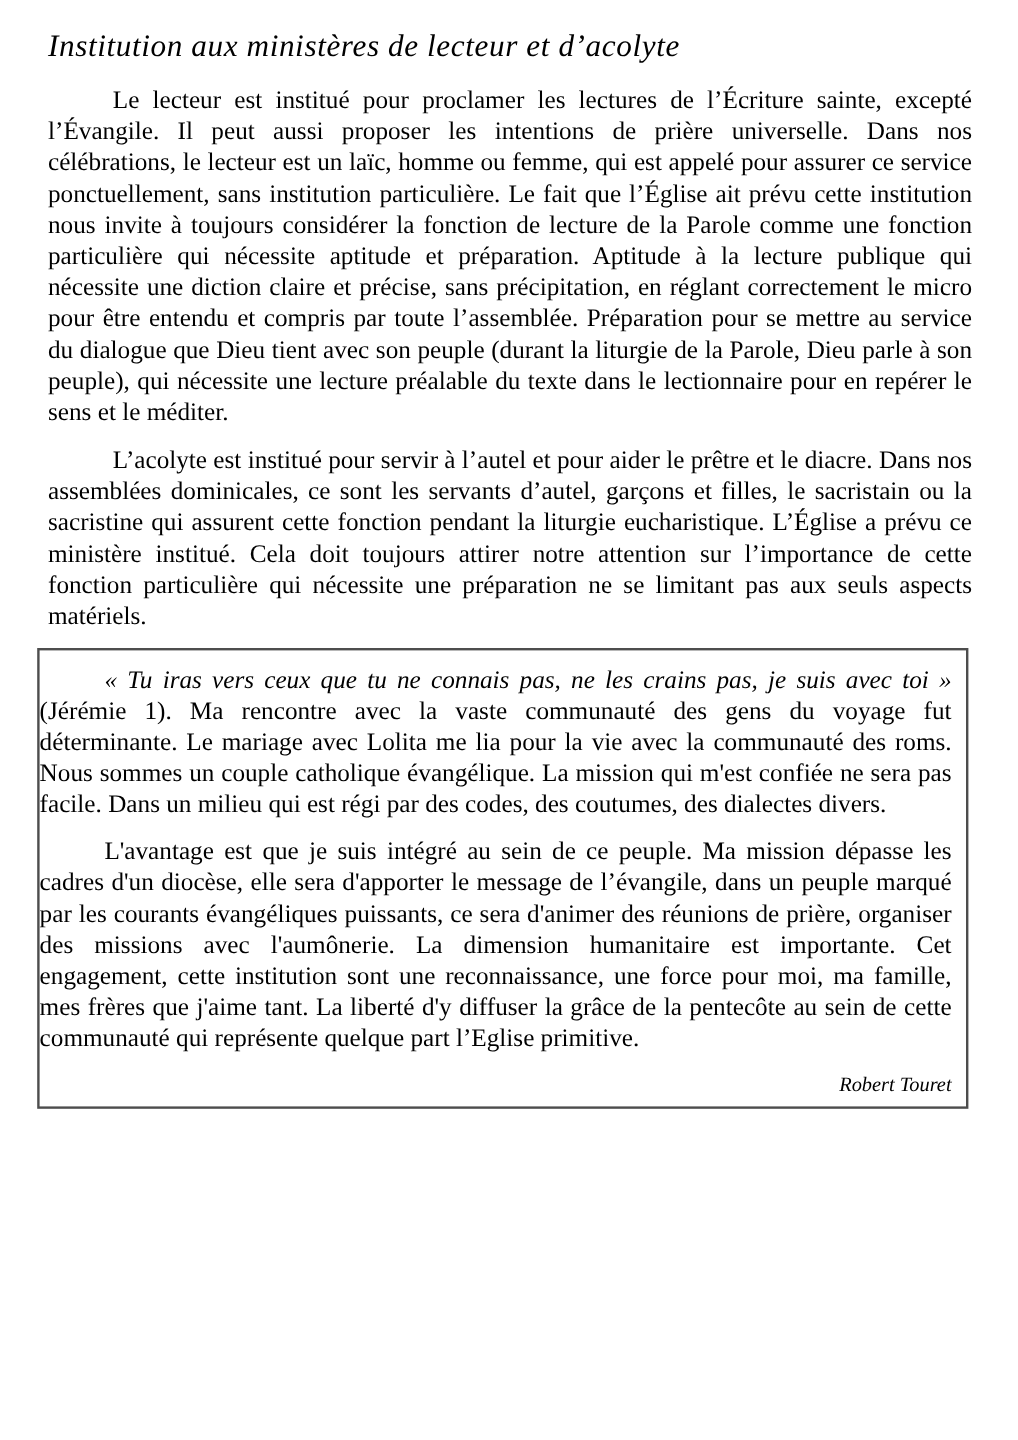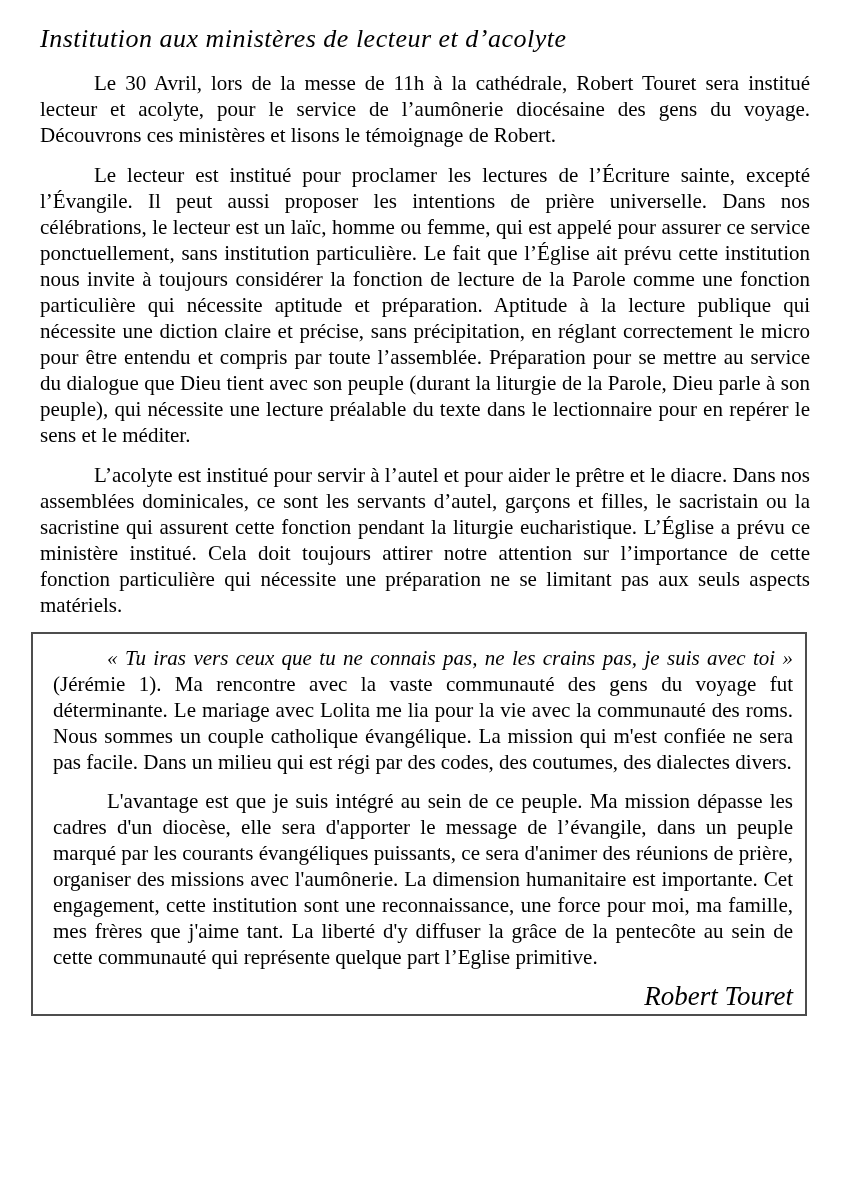--- a/index.html
+++ b/index.html
@@ -31,48 +31,47 @@
     line-height: 26px;
     text-align: justify;
     text-indent: 54px;
     margin: 0 0 14px 0;
   }
   .testimony-box {
     border: 2px solid #4d4d4d;
     margin: 6px 0 0 -9px;
     width: 776px;
     box-sizing: border-box;
-    padding: 11px 12px 5px 20px;
+    padding: 11px 12px 5px 0;
   }
   .testimony-box .body-par {
     margin-bottom: 13px;
   }
   .testimony-box .body-par:last-of-type {
     margin-bottom: 0;
   }
   .quote-italic {
     font-style: italic;
   }
   .signature {
-    font-size: 27px;
+    font-size: 17px;
     line-height: 26px;
     font-style: italic;
     text-align: right;
     margin: 0;
     text-indent: 0;
   }
 </style>
 </head>
 <body>
 
 <div class="page">
 
   <h1 class="doc-title">Institution aux ministères de lecteur et d’acolyte</h1>
 
-  <p class="body-par">Le 30 Avril, lors de la messe de 11h à la cathédrale, Robert Touret sera institué lecteur et acolyte, pour le service de l’aumônerie diocésaine des gens du voyage. Découvrons ces ministères et lisons le témoignage de Robert.</p>
 
 
   <p class="body-par">Le lecteur est institué pour proclamer les lectures de l’Écriture sainte, excepté l’Évangile. Il peut aussi proposer les intentions de prière universelle. Dans nos célébrations, le lecteur est un laïc, homme ou femme, qui est appelé pour assurer ce service ponctuellement, sans institution particulière. Le fait que l’Église ait prévu cette institution nous invite à toujours considérer la fonction de lecture de la Parole comme une fonction particulière qui nécessite aptitude et préparation. Aptitude à la lecture publique qui nécessite une diction claire et précise, sans précipitation, en réglant correctement le micro pour être entendu et compris par toute l’assemblée. Préparation pour se mettre au service du dialogue que Dieu tient avec son peuple (durant la liturgie de la Parole, Dieu parle à son peuple), qui nécessite une lecture préalable du texte dans le lectionnaire pour en repérer le sens et le méditer.</p>
 
   <p class="body-par">L’acolyte est institué pour servir à l’autel et pour aider le prêtre et le diacre. Dans nos assemblées dominicales, ce sont les servants d’autel, garçons et filles, le sacristain ou la sacristine qui assurent cette fonction pendant la liturgie eucharistique. L’Église a prévu ce ministère institué. Cela doit toujours attirer notre attention sur l’importance de cette fonction particulière qui nécessite une préparation ne se limitant pas aux seuls aspects matériels.</p>
 
   <div class="testimony-box">
     <p class="body-par">
       <span class="quote-italic">« Tu iras vers ceux que tu ne connais pas, ne les crains pas, je suis avec toi »</span>
       <span>(Jérémie 1). Ma rencontre avec la vaste communauté des gens du voyage fut déterminante. Le mariage avec Lolita me lia pour la vie avec la communauté des roms. Nous sommes un couple catholique évangélique. La mission qui m'est confiée ne sera pas facile. Dans un milieu qui est régi par des codes, des coutumes, des dialectes divers.</span>

